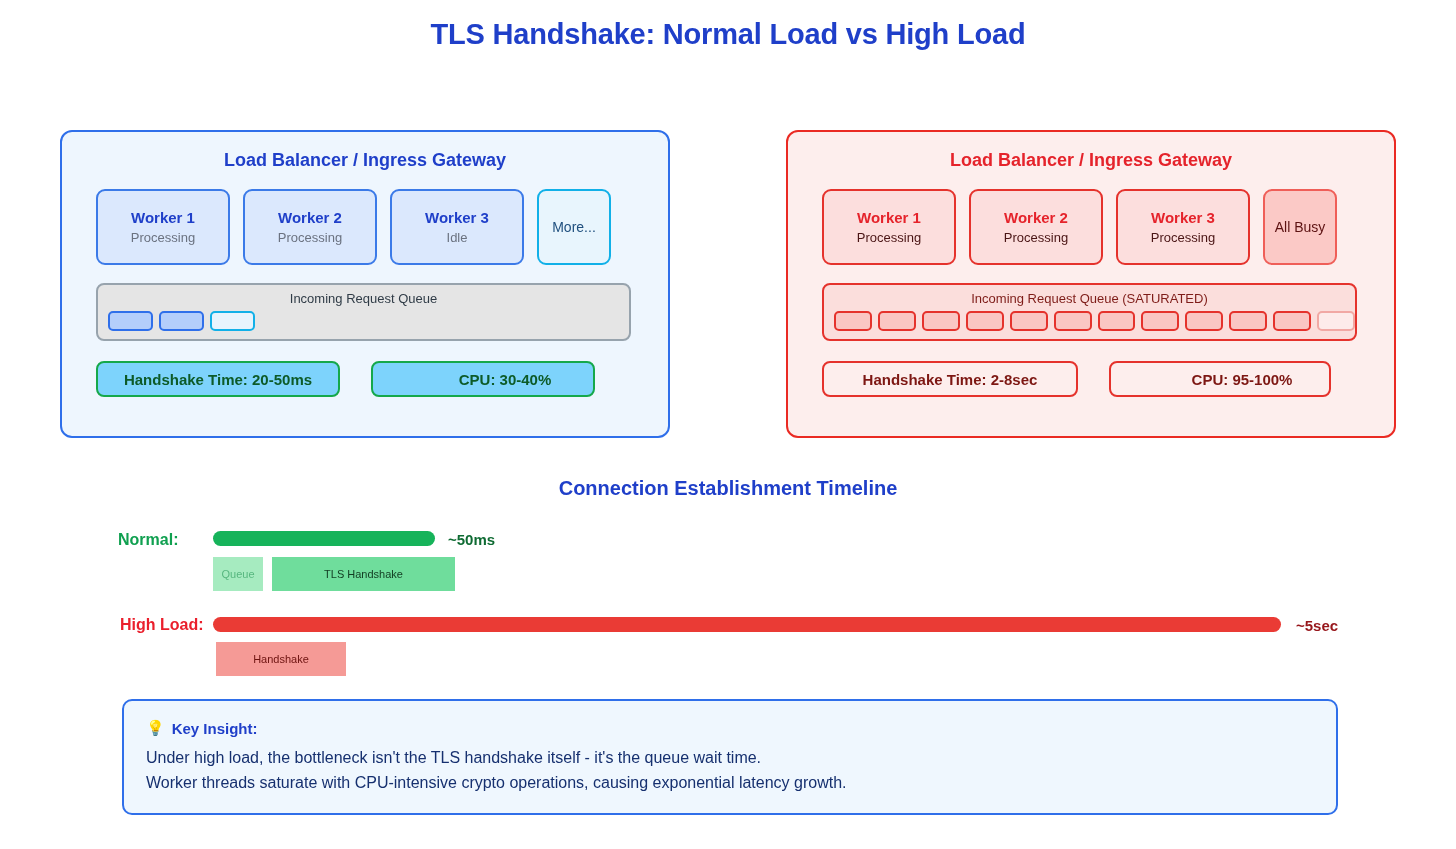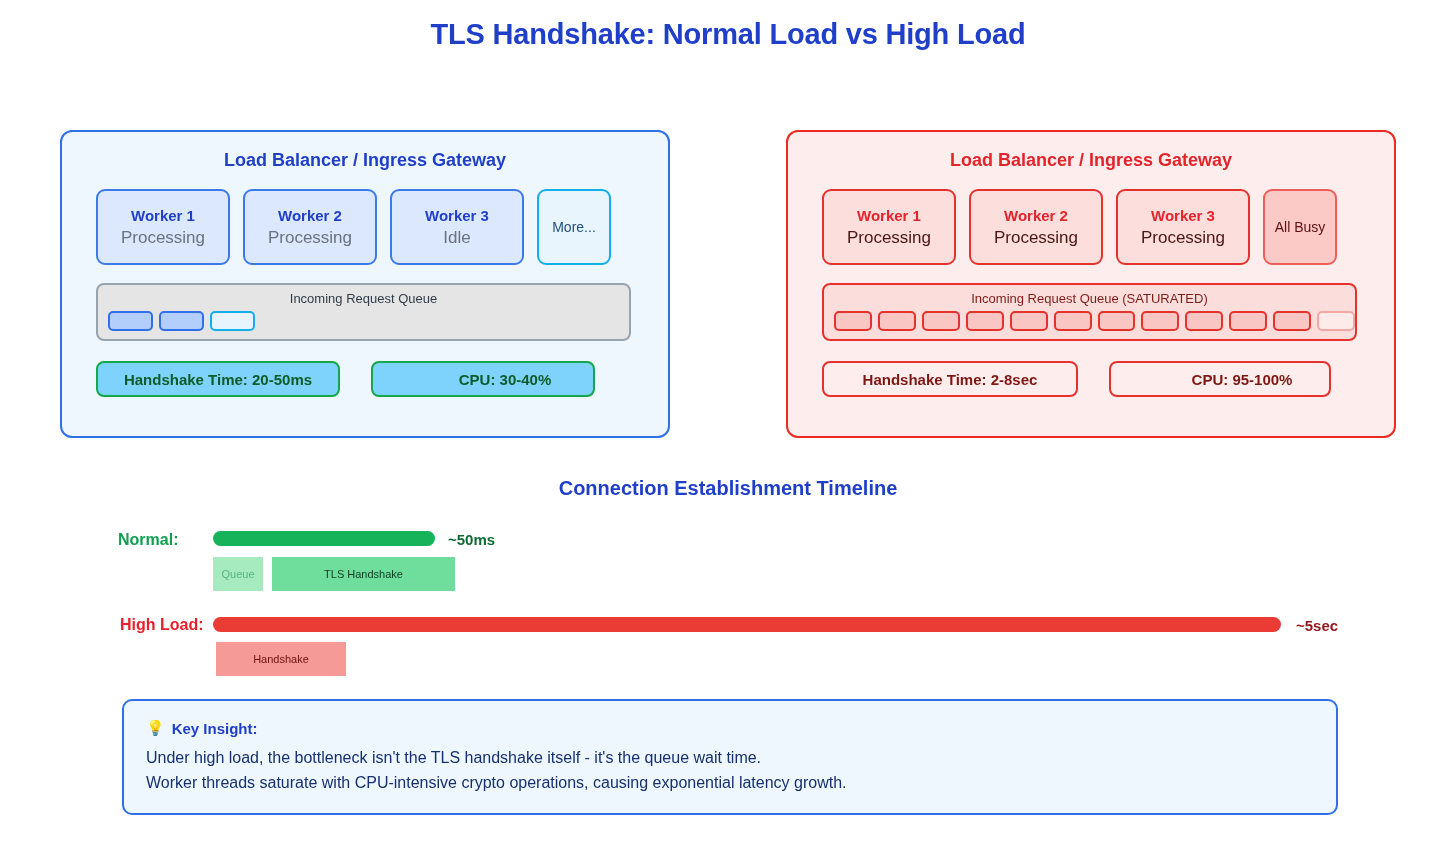--- a/index.html
+++ b/index.html
@@ -53,21 +53,21 @@
   .worker-row {
     display: flex; align-items: stretch; gap: 13px;
     margin: 18px 0 12px 34px; width: 548px;
   }
   .worker {
     width: 134px; height: 76px; border-radius: 9px;
     display: flex; flex-direction: column;
     align-items: center; justify-content: center; gap: 4px;
   }
   .worker .wname { font-size: 15px; font-weight: bold; }
-  .worker .wstat { font-size: 17px; }
+  .worker .wstat { font-size: 13px; }
   .panel.normal .worker { background: #dbe8fd; border: 2px solid #3b7ae8; }
   .panel.normal .worker .wname { color: #1f3fc9; }
   .panel.normal .worker .wstat { color: #6b7280; }
   .panel.high .worker { background: #fcdedd; border: 2px solid #e5322c; }
   .panel.high .worker .wname { color: #e5232b; }
   .panel.high .worker .wstat { color: #4a1515; }
 
   .overflow-box {
     width: 74px; height: 76px; border-radius: 9px;
     display: flex; align-items: center; justify-content: center;

